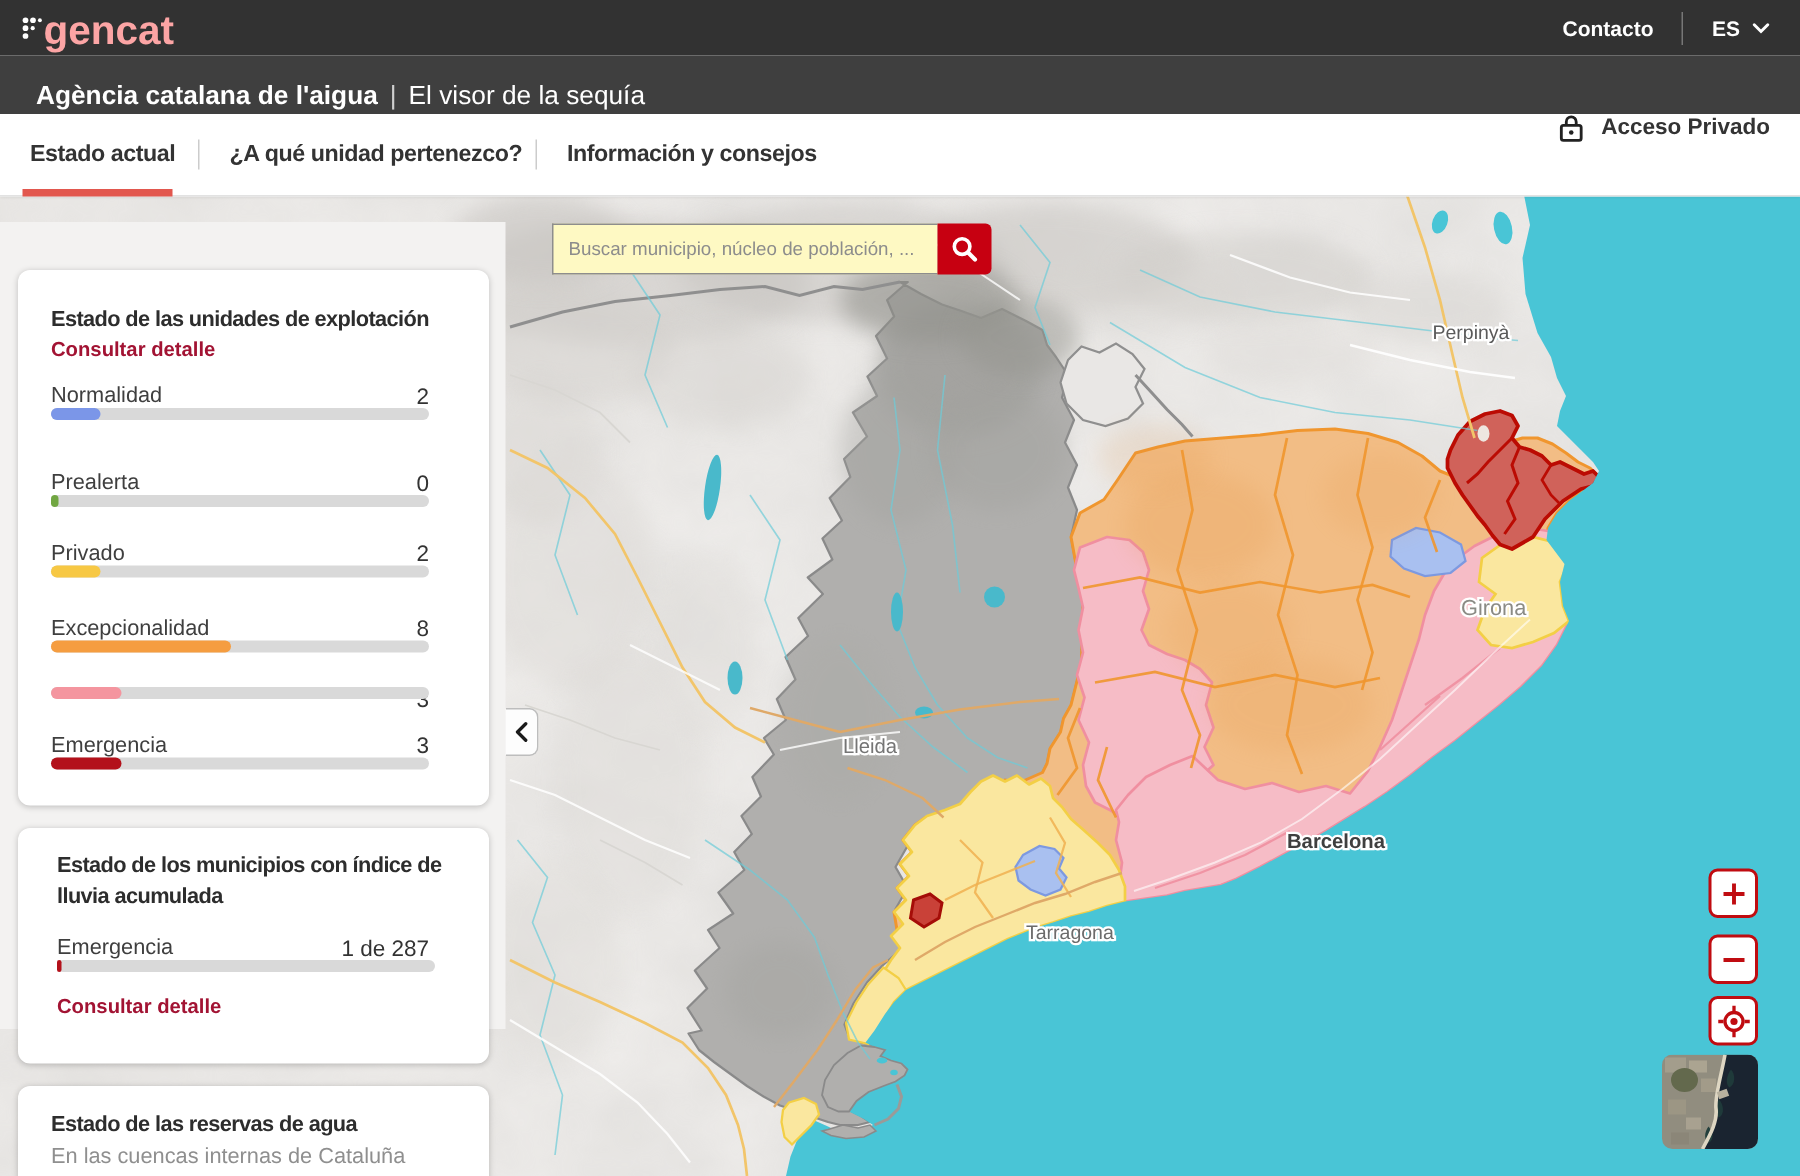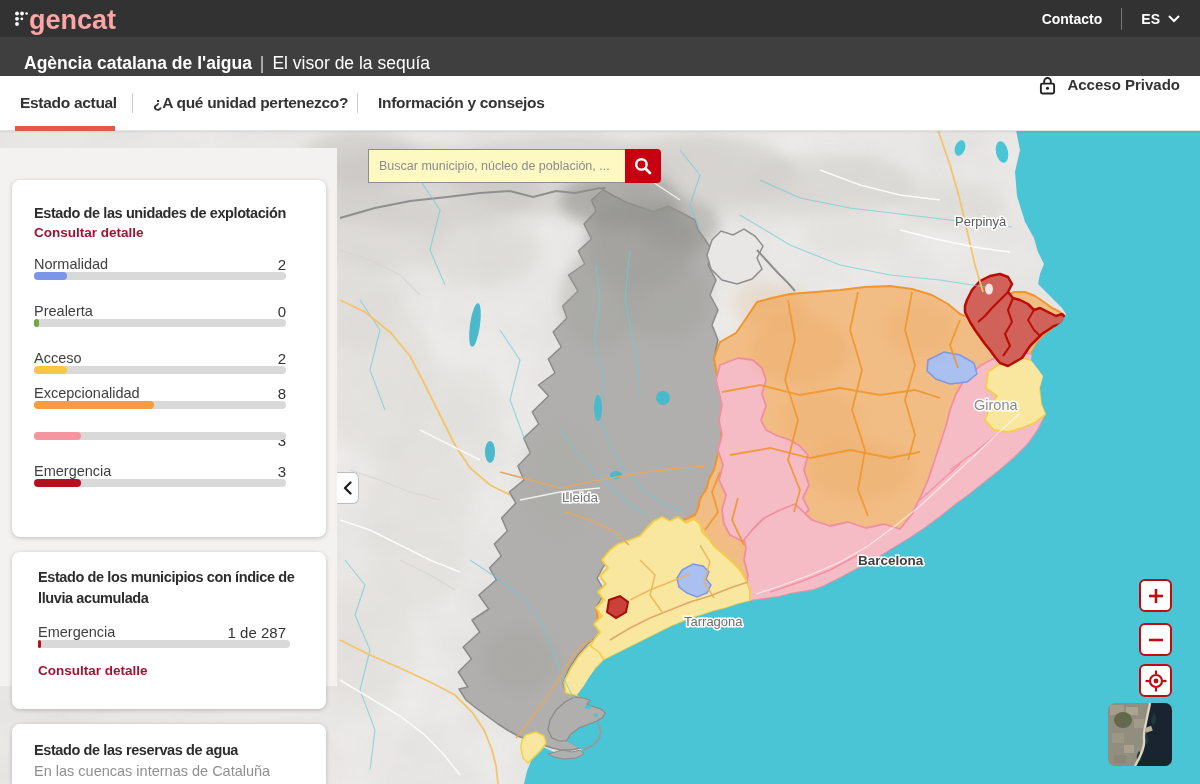--- a/index.html
+++ b/index.html
@@ -229,35 +229,35 @@
     <div class="card" id="card1" style="top:32px;height:357px;">
       <h3 style="margin-top:23px;white-space:nowrap;">Estado de las unidades de explotación</h3>
       <div class="consultar" style="margin-top:2px;">Consultar detalle</div>
       <div class="row" style="margin-top:16px;">
           <span class="lbl">Normalidad</span>
           <span class="num">2</span>
           <div class="track">
             <div class="fill" style="width:33px;background:#7b96e8;"></div>
           </div>
         </div>
-      <div class="row" style="margin-top:23px;">
+      <div class="row" style="margin-top:34px;">
           <span class="lbl">Prealerta</span>
           <span class="num">0</span>
           <div class="track">
             <div class="fill" style="width:5px;background:#71a642;"></div>
           </div>
         </div>
       <div class="row" style="margin-top:23px;">
-          <span class="lbl">Acceso</span>
+          <span class="lbl">Privado</span>
           <span class="num">2</span>
           <div class="track">
             <div class="fill" style="width:33px;background:#f7c844;"></div>
           </div>
         </div>
-      <div class="row" style="margin-top:11px;">
+      <div class="row" style="margin-top:26px;">
           <span class="lbl">Excepcionalidad</span>
           <span class="num">8</span>
           <div class="track">
             <div class="fill" style="width:120px;background:#f59d40;"></div>
           </div>
         </div>
       <div class="row" style="margin-top:23px;">
           <span class="num">3</span>
           <div class="track">
             <div class="fill" style="width:47px;background:#f4959f;"></div>

